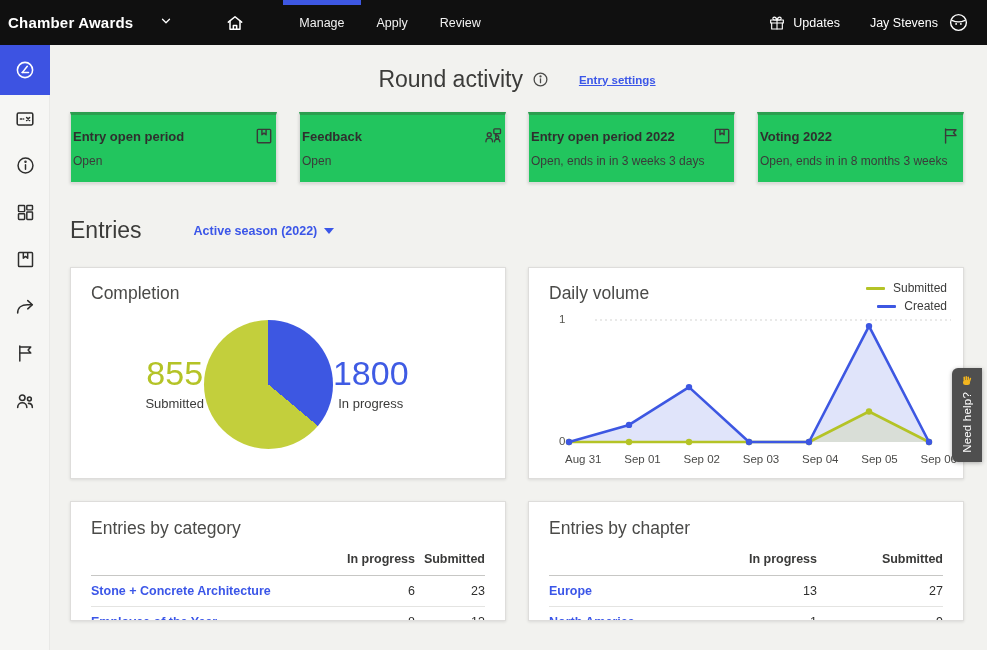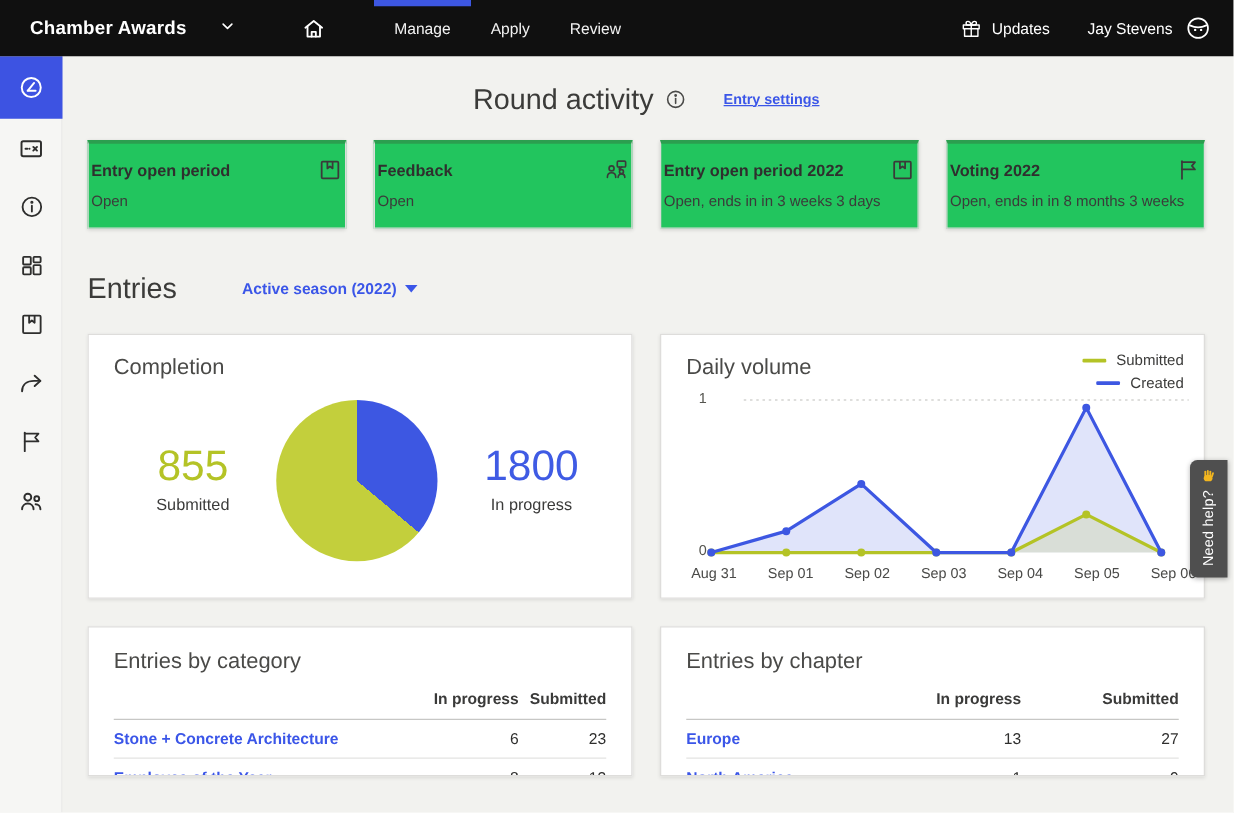--- a/index.html
+++ b/index.html
@@ -3,21 +3,21 @@
 <meta charset="utf-8">
 <style>
   * { box-sizing: border-box; margin: 0; padding: 0; }
   html,body { width: 987px; height: 650px; }
   body { font-family: "Liberation Sans", sans-serif; }
   .app { position: relative; width: 987px; height: 650px; overflow: hidden; background:#f2f2ef; }
 
   
   .topbar { position:absolute; top:0; left:0; right:0; height:45px; background:#101010; color:#fff;
             display:flex; align-items:center; z-index:30; }
-  .brand { display:flex; align-items:flex-start; gap:26px; padding-left:24px; cursor:pointer; }
+  .brand { display:flex; align-items:flex-start; gap:26px; padding-left:8px; cursor:pointer; }
   .brand-name { font-size:15px; font-weight:700; letter-spacing:.2px; }
   .nav-home { margin-left:42px; display:flex; align-items:center; height:100%; padding:0 10px; cursor:pointer; }
   .nav-items { display:flex; height:100%; margin-left:28px; }
   .nav-item { display:flex; align-items:center; height:100%; padding:0 16px; font-size:12.5px; cursor:pointer; color:#f2f2f2; }
   .nav-item.active { box-shadow: inset 0 5px 0 0 #3d57e2; }
   .topbar-right { margin-left:auto; display:flex; align-items:center; gap:30px; padding-right:18px; }
   .tb-updates { display:flex; align-items:center; gap:8px; font-size:12.5px; cursor:pointer; }
   .tb-user { display:flex; align-items:center; gap:10px; font-size:12.5px; cursor:pointer; }
   svg.ic { display:block; }
 
@@ -49,38 +49,38 @@
   .season-sel { margin-left:32px; display:flex; align-items:center; gap:7px; cursor:pointer; }
   .season-label { font-size:12.5px; font-weight:700; color:#3b56e8; }
   .caret { width:0; height:0; border-left:5px solid transparent; border-right:5px solid transparent;
            border-top:6px solid #3b56e8; }
 
   .panels-row { margin-top:23px; display:flex; gap:22px; }
   .panel { flex:1; background:#fff; border:1px solid #dedddb; box-shadow:0 1px 3px rgba(0,0,0,.1); }
   .panel.big { height:212px; position:relative; }
   .panel-title { font-size:17.5px; font-weight:400; color:#4a4a48; padding:15px 20px 0; }
 
-  .completion-body { display:flex; align-items:center; justify-content:space-between; padding:12px 42px 0 20px;margin-left:34px; }
+  .completion-body { display:flex; align-items:center; justify-content:center; padding:12px 42px 0 20px; }
   .stat { text-align:center; }
   .stat-num { font-size:34px; font-weight:400; }
   .stat-num.lime { color:#b4c326; }
   .stat-num.blue { color:#3f5be4; }
   .stat-label { font-size:13px; color:#3b3b3a; margin-top:3px; }
   .pie { width:129px; height:129px; border-radius:50%; margin-top:4px; }
 
   .legend { position:absolute; top:13px; right:16px; }
   .legend-row { display:flex; align-items:center; justify-content:flex-end; gap:8px; margin-bottom:4px; cursor:pointer; }
   .dash { width:19px; height:3px; border-radius:1px; }
   .legend-label { font-size:12px; color:#3b3b3a; }
 
   .ytick { position:absolute; font-size:11.5px; color:#55554f; left:30px; }
   .ytick.t1 { top:45px; }
   .ytick.t0 { top:167px; }
   .chart-wrap { position:absolute; left:30px; right:12px; top:44px; height:140px; }
-  .xlabels { position:absolute; left:24px; right:6px; top:185px; display:flex; justify-content:space-between; }
+  .xlabels { position:absolute; left:36px; right:6px; top:185px; display:flex; justify-content:space-between; }
   .xlabels span { font-size:11.5px; color:#4a4a48; }
 
   .tables-row { margin-top:22px; display:flex; gap:22px; }
   .table-panel { flex:1; padding:16px 20px 0; height:120px; overflow:hidden; }
   .t-head { display:flex; margin-top:13px; padding-bottom:9px; border-bottom:1px solid #c7c7c5;
             font-size:12.5px; font-weight:700; color:#3a3a39; align-items:flex-end; }
   .t-name { flex:1; }
   .t-col1 { width:95px; text-align:right; }
   .t-col2 { width:70px; text-align:right; }
   .wide .t-col2 { width:126px; }

